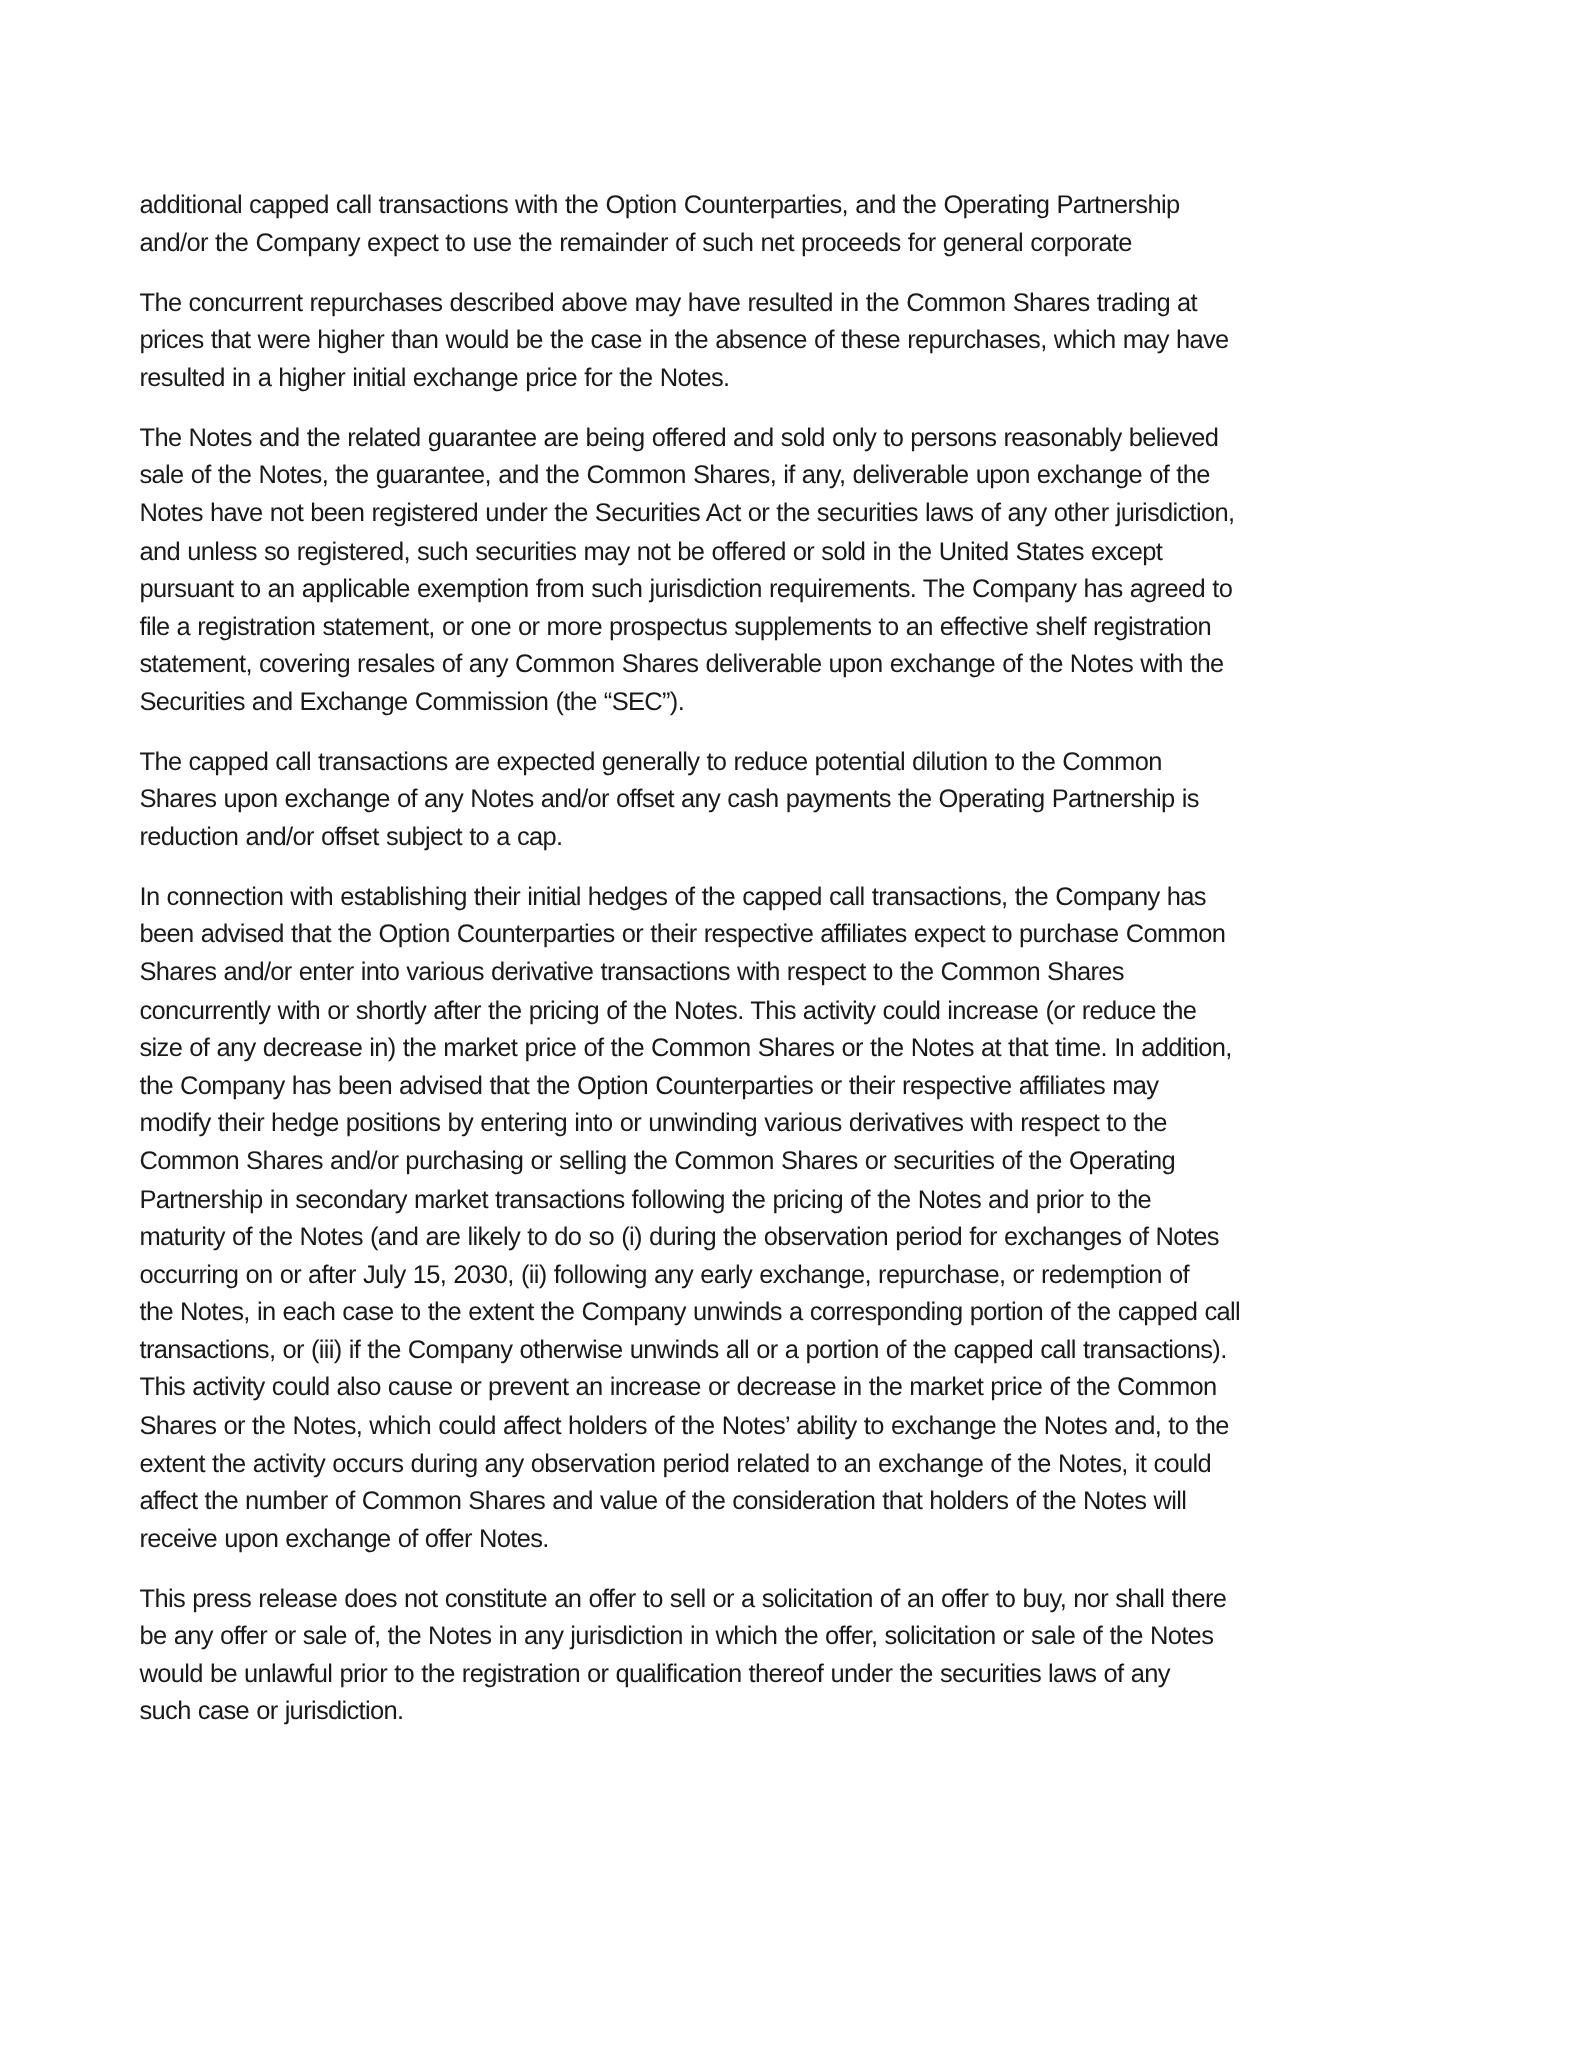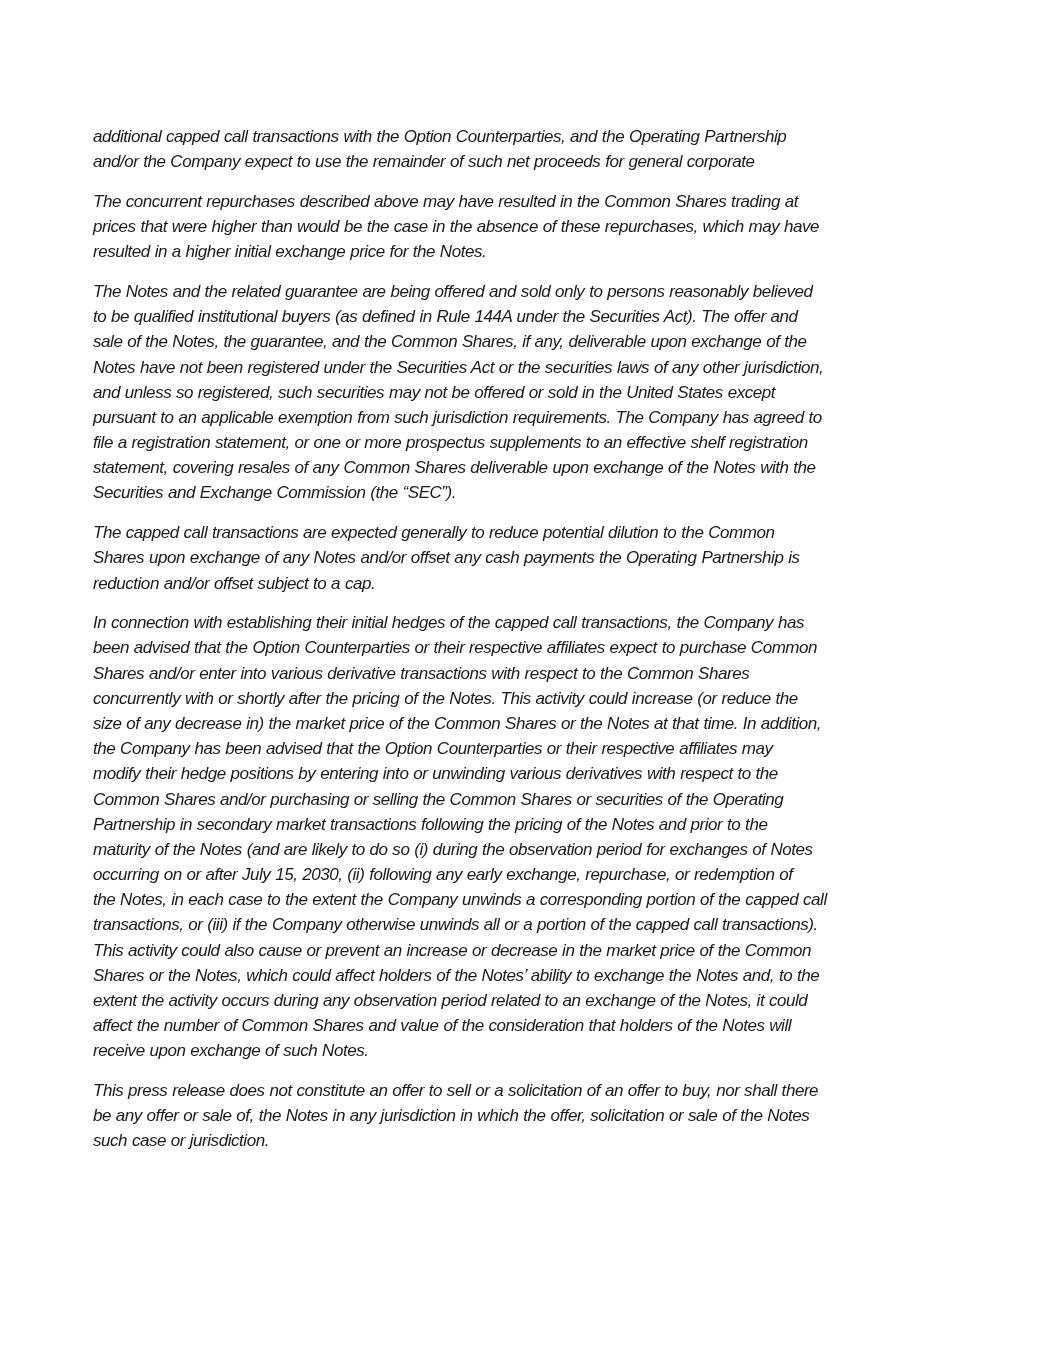--- a/index.html
+++ b/index.html
@@ -9,42 +9,40 @@
   .line {
     display: block;
     height: 25.2px;
     line-height: 25.2px;
     font-family: "Liberation Sans", sans-serif;
     font-size: 17px;
     letter-spacing: -0.45px;
     word-spacing: 0.5px;
     color: #1a1a1a;
     white-space: nowrap;
-    font-style: italic;
   }
 </style>
 </head>
 <body>
 
 <div class="page">
 
   <div class="para">
     <span class="line">additional capped call transactions with the Option Counterparties, and the Operating Partnership</span>
     <span class="line">and/or the Company expect to use the remainder of such net proceeds for general corporate</span>
   </div>
 
   <div class="para">
     <span class="line">The concurrent repurchases described above may have resulted in the Common Shares trading at</span>
     <span class="line">prices that were higher than would be the case in the absence of these repurchases, which may have</span>
     <span class="line">resulted in a higher initial exchange price for the Notes.</span>
   </div>
 
   <div class="para">
     <span class="line">The Notes and the related guarantee are being offered and sold only to persons reasonably believed</span>
-    <span class="line">to be qualified institutional buyers (as defined in Rule 144A under the Securities Act). The offer and</span>
     <span class="line">sale of the Notes, the guarantee, and the Common Shares, if any, deliverable upon exchange of the</span>
     <span class="line">Notes have not been registered under the Securities Act or the securities laws of any other jurisdiction,</span>
     <span class="line">and unless so registered, such securities may not be offered or sold in the United States except</span>
     <span class="line">pursuant to an applicable exemption from such jurisdiction requirements. The Company has agreed to</span>
     <span class="line">file a registration statement, or one or more prospectus supplements to an effective shelf registration</span>
     <span class="line">statement, covering resales of any Common Shares deliverable upon exchange of the Notes with the</span>
     <span class="line">Securities and Exchange Commission (the “SEC”).</span>
   </div>
 
   <div class="para">
@@ -64,22 +62,23 @@
     <span class="line">Common Shares and/or purchasing or selling the Common Shares or securities of the Operating</span>
     <span class="line">Partnership in secondary market transactions following the pricing of the Notes and prior to the</span>
     <span class="line">maturity of the Notes (and are likely to do so (i) during the observation period for exchanges of Notes</span>
     <span class="line">occurring on or after July 15, 2030, (ii) following any early exchange, repurchase, or redemption of</span>
     <span class="line">the Notes, in each case to the extent the Company unwinds a corresponding portion of the capped call</span>
     <span class="line">transactions, or (iii) if the Company otherwise unwinds all or a portion of the capped call transactions).</span>
     <span class="line">This activity could also cause or prevent an increase or decrease in the market price of the Common</span>
     <span class="line">Shares or the Notes, which could affect holders of the Notes’ ability to exchange the Notes and, to the</span>
     <span class="line">extent the activity occurs during any observation period related to an exchange of the Notes, it could</span>
     <span class="line">affect the number of Common Shares and value of the consideration that holders of the Notes will</span>
-    <span class="line">receive upon exchange of such Notes.</span>
+    <span class="line">receive upon exchange of offer Notes.</span>
   </div>
 
   <div class="para">
     <span class="line">This press release does not constitute an offer to sell or a solicitation of an offer to buy, nor shall there</span>
     <span class="line">be any offer or sale of, the Notes in any jurisdiction in which the offer, solicitation or sale of the Notes</span>
+    <span class="line">would be unlawful prior to the registration or qualification thereof under the securities laws of any</span>
     <span class="line">such case or jurisdiction.</span>
   </div>
 
 </div>
 
 </body></html>

